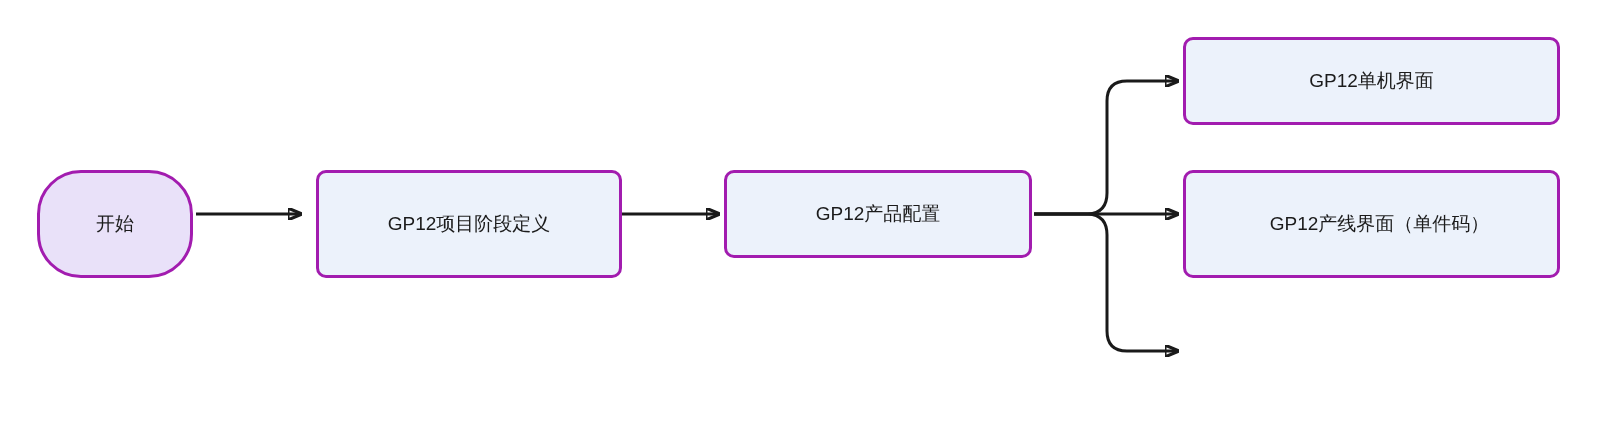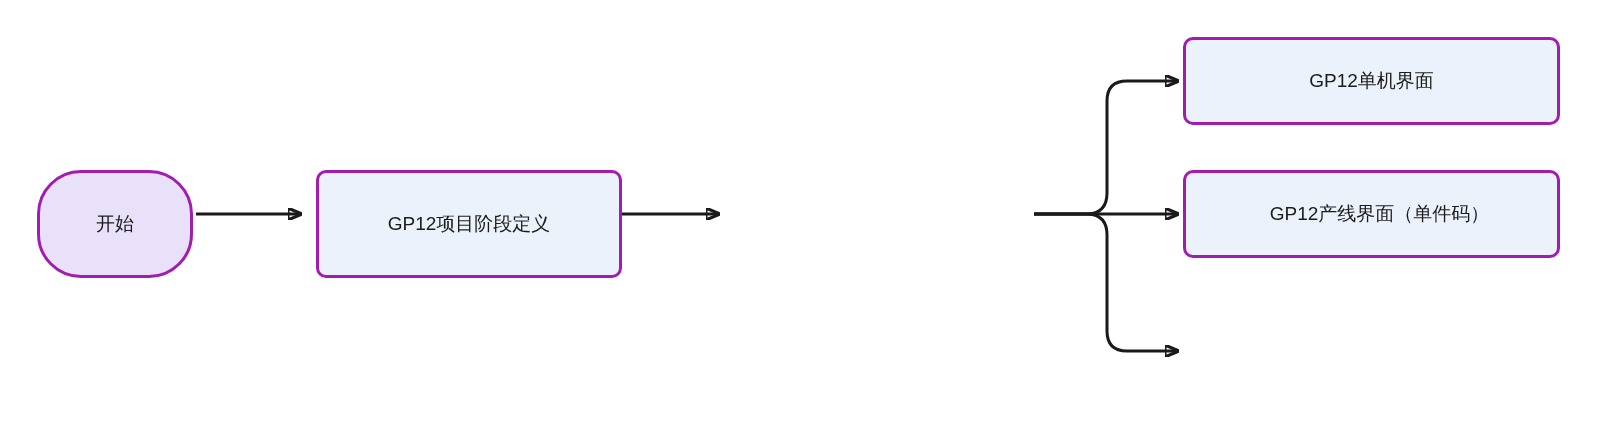--- a/index.html
+++ b/index.html
@@ -42,21 +42,21 @@
     border-radius: 44px;
   }
   .rect {
     background: #ecf2fb;
     border-radius: 10px;
   }
   #node-start      { left: 37px;   top: 170px; width: 156px; height: 108px; }
   #node-stage      { left: 304px;  top: 170px; width: 306px; height: 108px; margin-left: 12px; }
   #node-config     { left: 724px;  top: 170px; width: 308px; height: 88px; }
   #node-single     { left: 1183px; top: 37px;  width: 377px; height: 88px; }
-  #node-line-unit  { left: 1183px; top: 170px; width: 377px; height: 88px; padding-left: 16px; }
+  #node-line-unit  { left: 1183px; top: 170px; width: 377px; height: 108px; padding-left: 16px; }
   #node-line-batch { left: 1183px; top: 307px; width: 377px; height: 88px; }
 </style>
 </head>
 <body>
 
 <div class="canvas">
 
   <svg class="edges" width="1600" height="432" viewBox="0 0 1600 432" aria-hidden="true">
     <defs>
       <marker id="arrow" markerUnits="userSpaceOnUse" markerWidth="14" markerHeight="12" refX="12" refY="6" orient="auto">
@@ -71,20 +71,23 @@
   </svg>
 
   <div class="node stadium" id="node-start">
     <span>开始</span>
   </div>
 
   <div class="node rect" id="node-stage">
     <span>GP12项目阶段定义</span>
   </div>
 
+  <div class="node rect" id="node-config">
+    <span>GP12产品配置</span>
+  </div>
 
   <div class="node rect" id="node-single">
     <span>GP12单机界面</span>
   </div>
 
   <div class="node rect" id="node-line-unit">
     <span>GP12产线界面（单件码）</span>
   </div>
 
 

